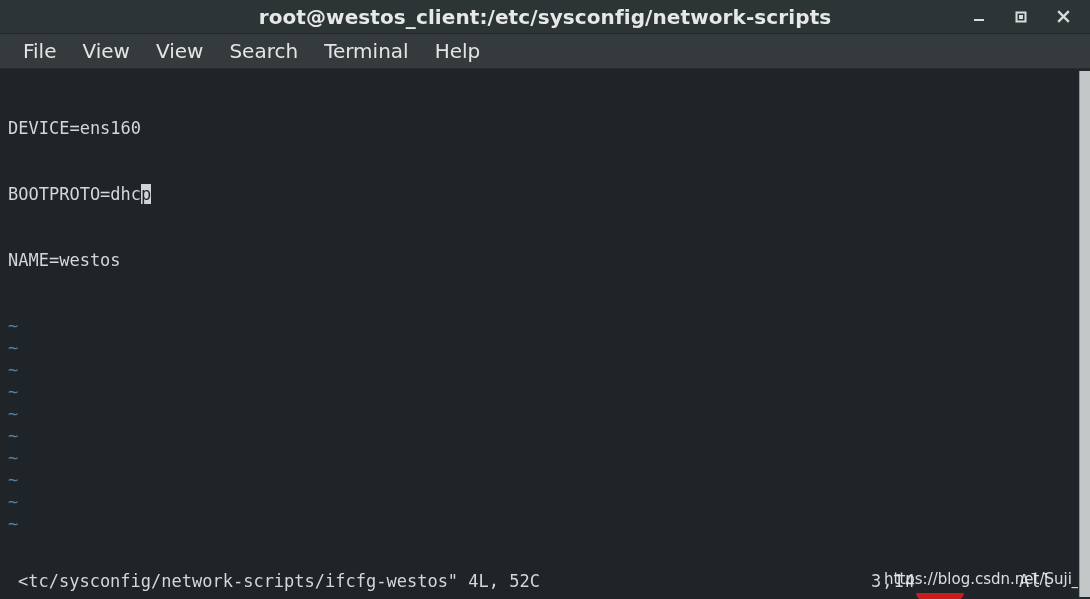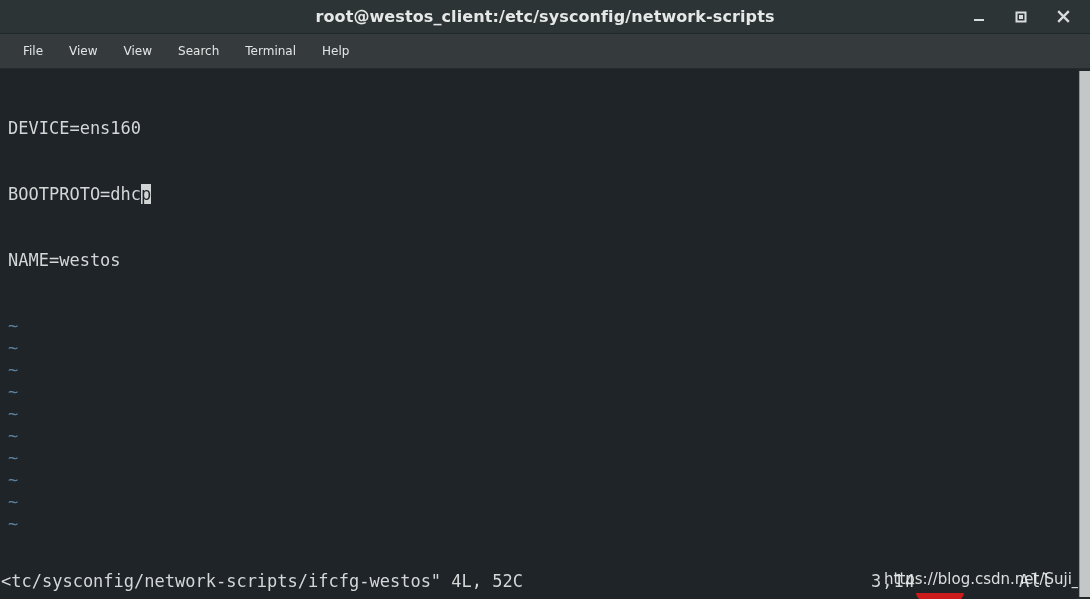--- a/index.html
+++ b/index.html
@@ -30,21 +30,21 @@
     height: 33px;
     min-height: 33px;
     background: #2d3436;
     border-bottom: 1px solid #20282a;
     display: flex;
     align-items: center;
     justify-content: center;
   }
   #title-text {
     font-family: "DejaVu Sans", sans-serif;
-    font-size: 16px;
+    font-size: 20px;
     font-weight: bold;
     color: #e6e8e8;
     letter-spacing: 0.1px;
     white-space: nowrap;
   }
   #window-controls {
     position: absolute;
     right: 8px;
     top: 0;
     height: 33px;
@@ -70,21 +70,21 @@
     min-height: 35px;
     background: #353b3d;
     border-bottom: 1px solid #252b2d;
     display: flex;
     align-items: center;
     padding-left: 10px;
     box-sizing: border-box;
   }
   .menu-item {
     font-family: "DejaVu Sans", sans-serif;
-    font-size: 12px;
+    font-size: 20px;
     color: #e2e5e5;
     padding: 2px 13px;
     cursor: pointer;
     white-space: nowrap;
   }
 
   
   #terminal {
     position: relative;
     flex: 1;
@@ -124,21 +124,21 @@
     bottom: 6px;
     height: 24px;
     font-family: "DejaVu Sans Mono", monospace;
     font-size: 17px;
     line-height: 24px;
     color: #d3d7d7;
     white-space: pre;
   }
   #status-file {
     position: absolute;
-    left: 1px;
+    left: 18px;
     top: 0;
   }
   #status-pos {
     position: absolute;
     left: 871px;
     top: 0;
     letter-spacing: 1px;
   }
   #status-scroll {
     position: absolute;

